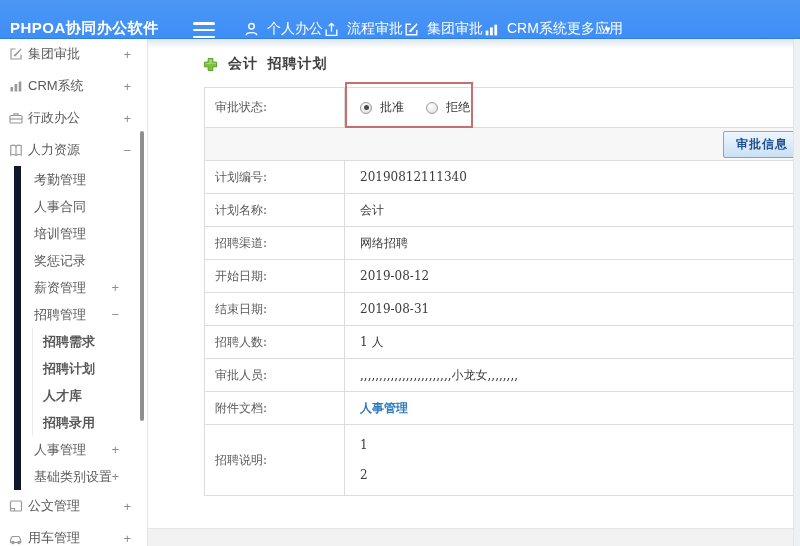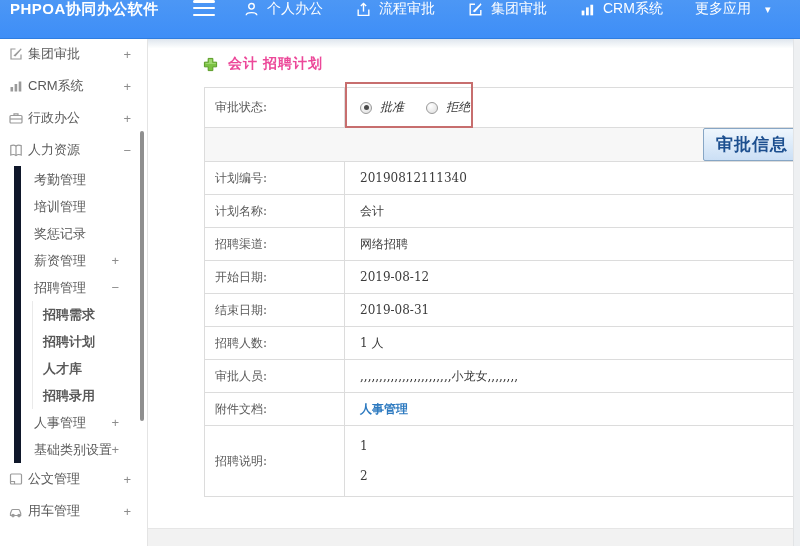--- a/index.html
+++ b/index.html
@@ -2,26 +2,26 @@
 <html><head>
 <meta charset="utf-8">
 <style>
   * { margin:0; padding:0; box-sizing:border-box; }
   html,body { width:800px; height:546px; overflow:hidden;
     font-family:"Liberation Sans","DejaVu Sans",sans-serif; background:#fff; }
   .screen { position:relative; width:800px; height:546px; }
 
   
   .topbar { position:absolute; left:0; top:0; width:800px; height:38px;
-    background:linear-gradient(#4c97f5,#3e8ef7); display:flex; align-items:flex-start;
+    background:linear-gradient(#4c97f5,#3e8ef7); display:flex; align-items:flex-end;
     color:#fff; z-index:30; box-shadow:0 1px 0 #2f7de0; }
   .logo { font-size:15px; font-weight:bold; letter-spacing:.5px; padding-left:10px; width:193px; cursor:pointer; }
   .hamburger { width:22px; height:16px; display:flex; flex-direction:column; justify-content:space-between; margin-right:28px; cursor:pointer; }
   .hamburger span { display:block; height:2.5px; background:#fff; border-radius:2px; }
-  .topnav { display:flex; align-items:center; gap:32px; }
+  .topnav { display:flex; align-items:center; }
   .navitem { display:flex; align-items:center; gap:7px; font-size:14px; color:#fff; cursor:pointer; text-decoration:none; }
   .nicon { display:inline-flex; width:17px; height:17px; }
   .nicon svg { width:17px; height:17px; }
   .caret { font-size:11px; margin-left:-18px; }
 
   
   .sidebar { position:absolute; left:0; top:38px; width:148px; height:508px;
     background:#fff; border-right:1px solid #e4e4e4; font-size:13px; color:#595959; overflow:hidden; }
   .l1 { height:32px; display:flex; align-items:center; padding-left:8px; cursor:pointer; position:relative; }
   .sicon { width:16px; height:16px; margin-right:4px; display:inline-flex; flex-shrink:0; }
@@ -38,44 +38,44 @@
 
   
   .main { position:absolute; left:148px; top:38px; width:652px; height:508px; background:#fff; }
   .main-grad { position:absolute; left:0; top:0; width:100%; height:10px;
     background:linear-gradient(#dbe3ec,#fdfefe); }
   .right-strip { position:absolute; right:0; top:0; width:7px; height:100%; background:#eef0f2; border-left:1px solid #e2e4e6; }
   .bottom-band { position:absolute; left:0; top:490px; right:7px; height:18px; background:#f2f2f2; border-top:1px solid #e6e6e6; }
 
   .title-row { position:absolute; left:55px; top:17px; display:flex; align-items:center; gap:10px; }
   .plus { width:15px; height:15px; display:inline-flex; }
-  .page-title { font-size:14px; font-weight:bold; color:#ec4899; letter-spacing:1px;
-    font-family:Liberation Sans, sans-serif; }
+  .page-title { font-size:14px; font-weight:bold; color:#404040; letter-spacing:1px;
+    font-family:Liberation Mono, monospace; }
 
   .annotation-box { position:absolute; left:197px; top:44px; width:128px; height:46px;
     border:2px solid #c76e6e; z-index:10; pointer-events:none; }
 
   .form-table { position:absolute; left:56px; top:49px; width:644px;
     border-collapse:collapse; table-layout:fixed;
     font-family:"DejaVu Serif","Liberation Serif",serif; font-size:12px; }
   .form-table td { border:1px solid #dcdcdc; vertical-align:middle; }
   .col-label { width:140px; }
   .lbl { color:#5a5a5a; padding-left:10px; }
   .val { color:#3c3c3c; padding-left:15px; }
   .r-status td { height:40px; }
   .r-std td { height:33px; }
   .r-desc td { height:71px; }
   .r-action td { height:33px; background:#f7f7f7; text-align:right; padding-right:46px; }
 
-  .approve-btn { font-family:inherit; font-size:17px; font-weight:bold; color:#1c4f8f;
+  .approve-btn { font-family:inherit; font-size:12px; font-weight:bold; color:#1c4f8f;
     background:linear-gradient(#eef6fd,#cbdff5); border:1px solid #87a6c5; border-radius:2px;
     padding:4px 12px; cursor:pointer; letter-spacing:1px; }
 
   .radio-group { display:flex; align-items:center; gap:22px; }
-  .radio-opt { display:flex; align-items:center; gap:8px; cursor:pointer; color:#333;font-style:italic; }
+  .radio-opt { display:flex; align-items:center; gap:8px; cursor:pointer; color:#333; }
   .radio { width:12px; height:12px; border-radius:50%; border:1px solid #9a9a9a;
     background:radial-gradient(circle at 35% 30%, #ffffff, #dcdcdc); display:inline-flex;
     align-items:center; justify-content:center; }
   .radio .dot { width:5px; height:5px; border-radius:50%; background:#4a4a4a; }
   .link { color:#2d7ac0; font-weight:bold; text-decoration:none; cursor:pointer; }
   .desc-line { line-height:2.5; }
 </style>
 </head>
 <body>
 
@@ -174,20 +174,23 @@
           <path d="M8 4v9.4"></path>
         </svg>
       </span>
       <span>人力资源</span>
       <span class="expand">−</span>
     </div>
 
     <div class="sub2">
       <div class="l2">
         <span>考勤管理</span>
+      </div>
+      <div class="l2">
+        <span>人事合同</span>
       </div>
       <div class="l2">
         <span>培训管理</span>
       </div>
       <div class="l2">
         <span>奖惩记录</span>
       </div>
       <div class="l2">
         <span>薪资管理</span>
         <span class="expand">+</span>

